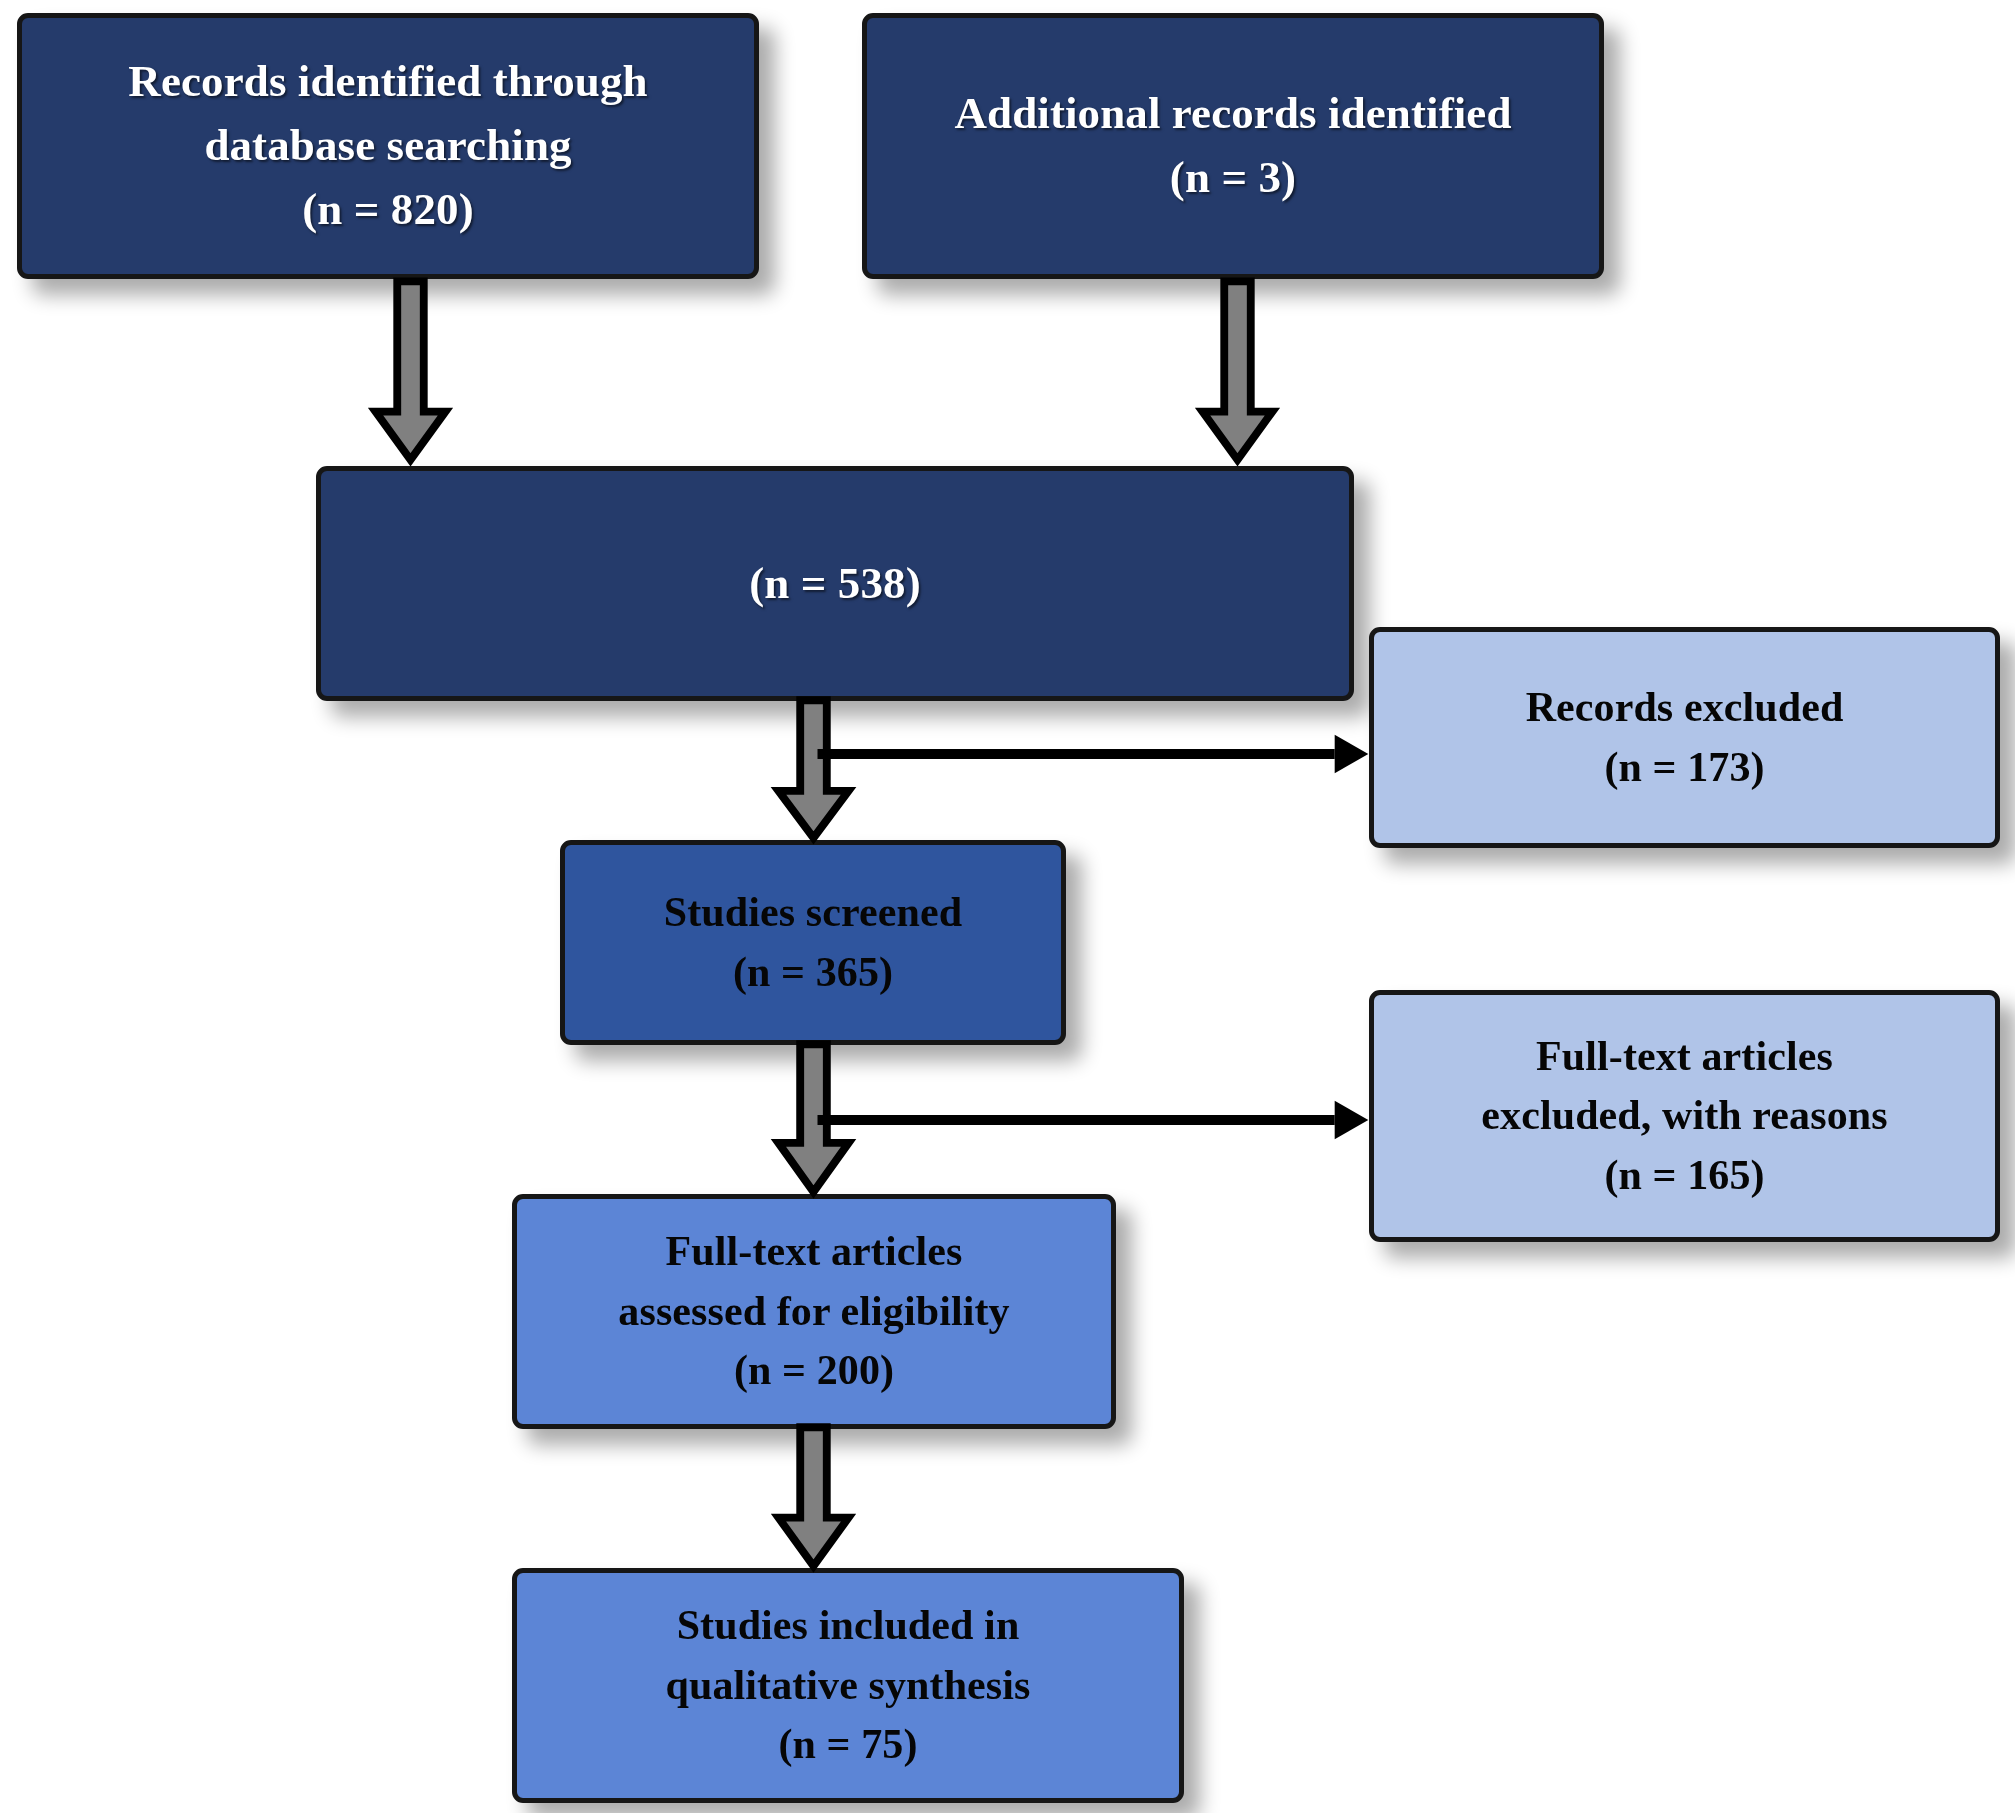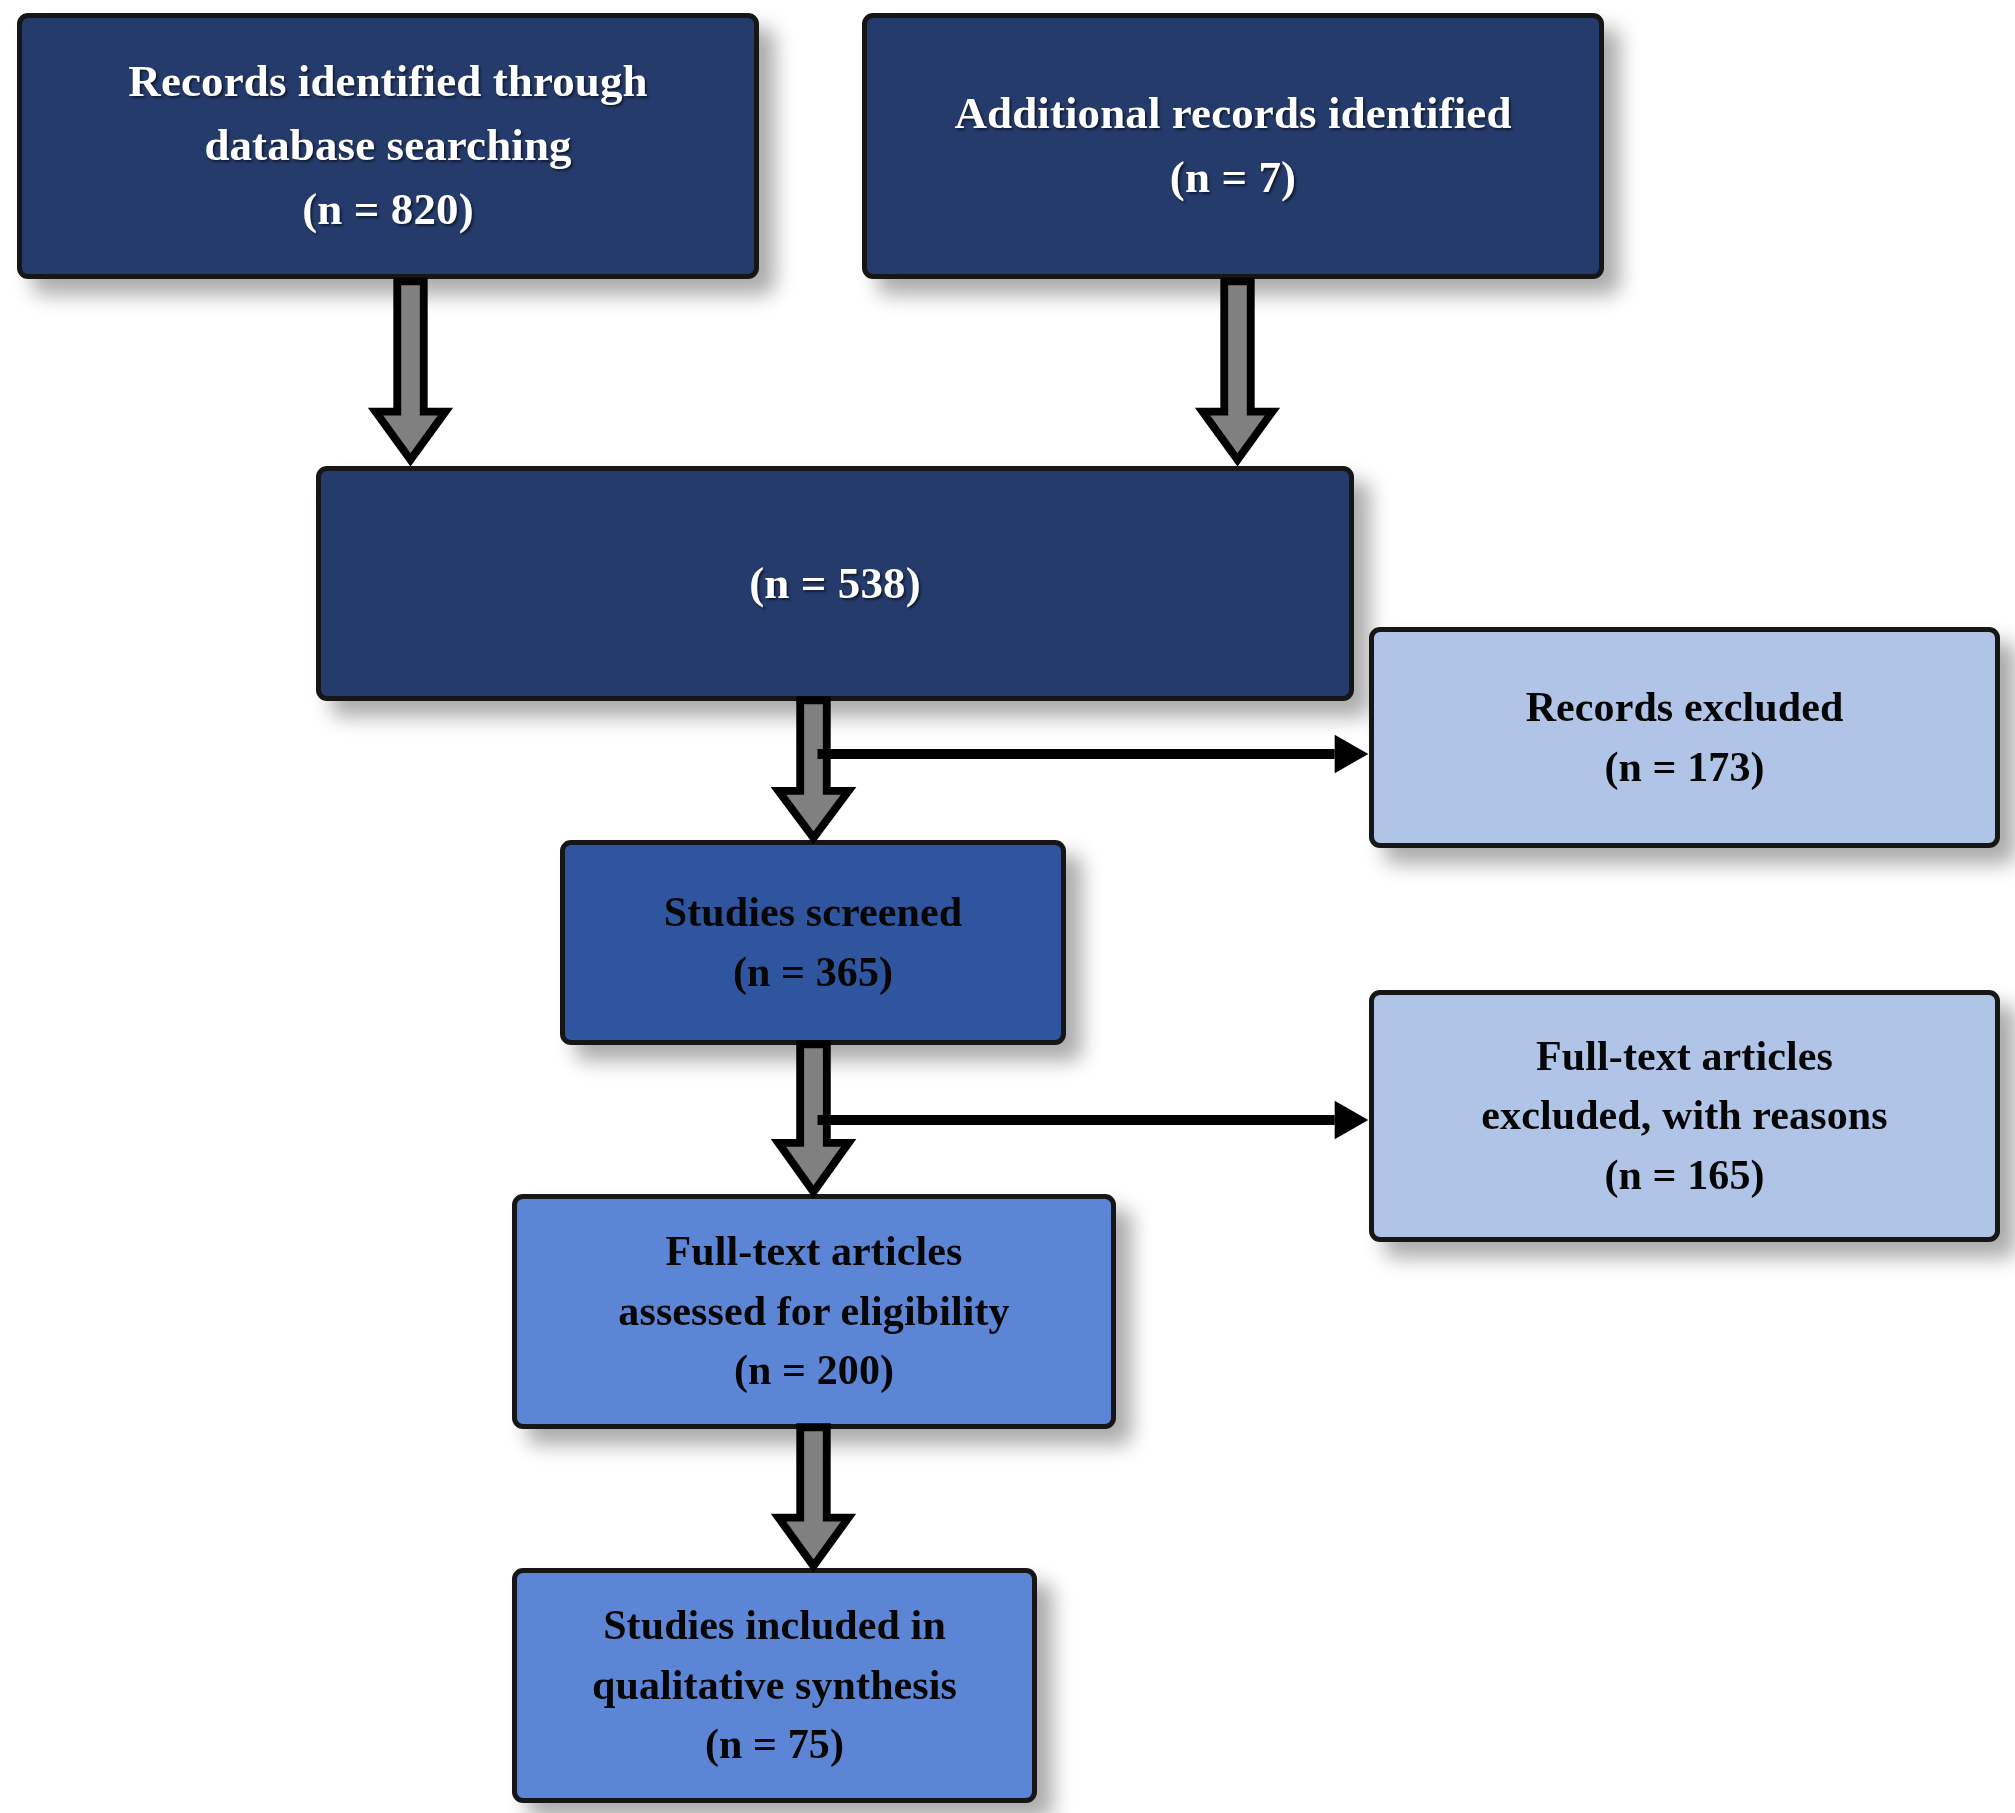--- a/index.html
+++ b/index.html
@@ -30,21 +30,21 @@
   .mid{background:#2F559E;color:#060606;}
   .light-mid{background:#5C85D6;color:#060606;}
   .pale{background:#B0C4E8;color:#060606;}
 
   
   #n-db      {left:17px;  top:13.3px;   width:742px; height:266px;  font-size:45px;}
   #n-other   {left:862px;top:13.3px;   width:742px; height:266px;  font-size:45px;}
   #n-dupes   {left:316px; top:466px;  width:1038px; height:235px;  font-size:45px;}
   #n-screened{left:560px; top:840px; width:506px;  height:205px;  font-size:42px;}
   #n-fulltext{left:512px; top:1194px; width:604px; height:235px;  font-size:42px;}
-  #n-included{left:512px; top:1568px; width:525px; height:235px;  font-size:42px;}
+  #n-included{left:512px; top:1568px; width:672px; height:235px;  font-size:42px;}
   #n-excluded{left:1369px;top:627px; width:631px; height:221px;  font-size:42px;}
   #n-ftexcl  {left:1369px;top:990px; width:631px; height:252px;  font-size:42px;}
 
   
   .fat-arrow{position:absolute;}
   .fat-arrow svg{display:block;overflow:visible;}
 
   
   .thin-arrow{position:absolute;}
   .thin-arrow svg{display:block;overflow:visible;}
@@ -55,21 +55,21 @@
 <div id="canvas">
 
   <div class="node navy" id="n-db">
     <span class="ln">Records identified through</span>
     <span class="ln">database searching</span>
     <span class="ln">(n =  820)</span>
   </div>
 
   <div class="node navy" id="n-other">
     <span class="ln">Additional records identified</span>
-    <span class="ln">(n = 7)</span>
+    <span class="ln">(n = 3)</span>
   </div>
 
   <div class="node navy" id="n-dupes">
     <span class="ln">(n =  538)</span>
   </div>
 
   <div class="node mid" id="n-screened">
     <span class="ln">Studies screened</span>
     <span class="ln">(n = 365)</span>
   </div>

